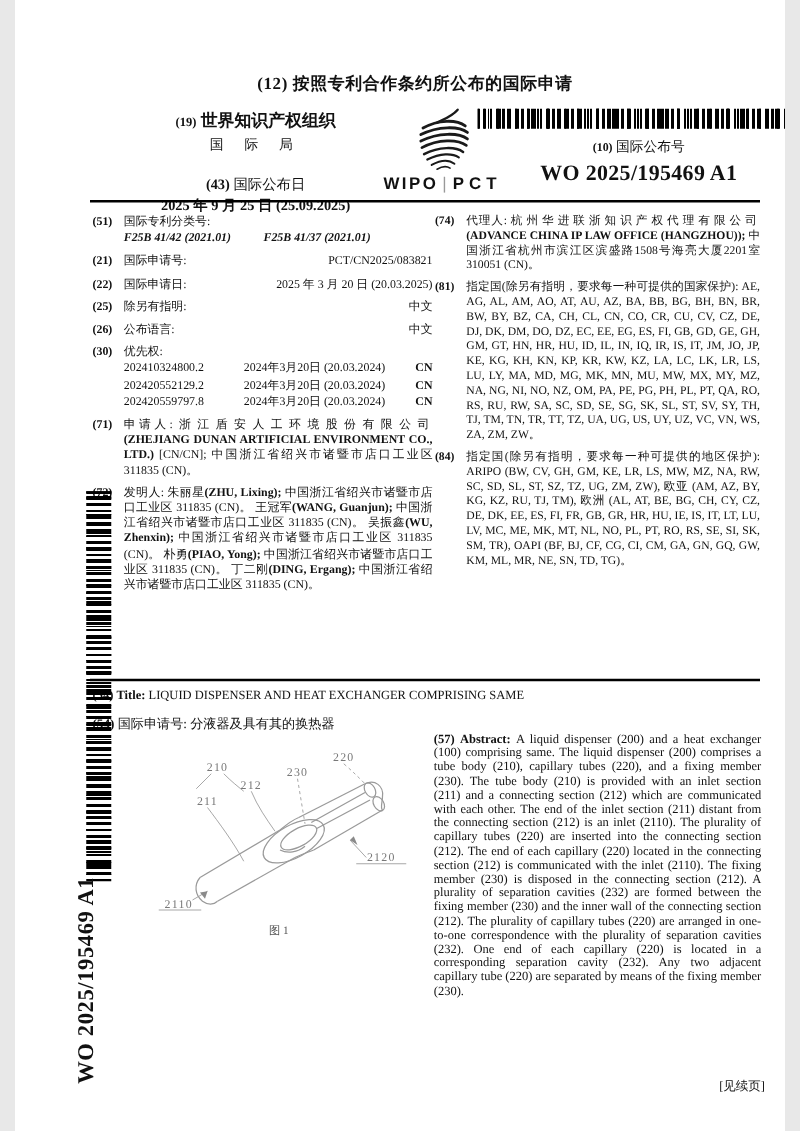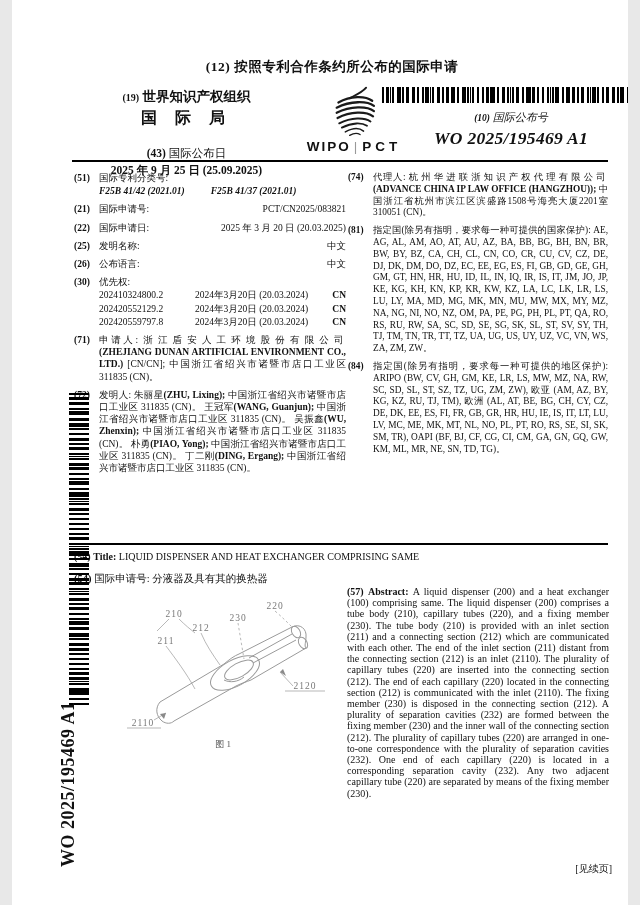--- a/index.html
+++ b/index.html
@@ -6,38 +6,38 @@
   .page{
     position:relative;width:616px;height:905px;background:#ffffff;
     font-family:"Liberation Serif","DejaVu Serif",serif;color:#111;
     overflow:hidden;margin:0 auto;
   }
   .b{font-weight:bold;}
   .bi{font-weight:bold;font-style:italic;}
   
   .line12{position:absolute;top:58px;left:0;width:640px;text-align:center;
     font-size:13.5px;font-weight:bold;letter-spacing:.5px;}
-  .hdr-left{position:absolute;top:88px;left:62px;width:225px;text-align:center;}
+  .hdr-left{position:absolute;top:88px;left:80px;width:225px;text-align:center;}
   .hdr-left .wipo-cn{font-size:13.5px;font-weight:bold;}
   .hdr-left .wipo-cn .fnum-sm{font-size:10px;}
-  .hdr-left .bureau{font-size:16px;letter-spacing:7px;margin-top:2px;font-weight:bold;}
+  .hdr-left .bureau{font-size:11px;letter-spacing:7px;margin-top:2px;}
   .hdr-left .pubdate-lbl{font-size:11.5px;margin-top:17px;}
   .hdr-left .pubdate{font-size:11.5px;font-weight:bold;margin-top:2px;}
   .logo{position:absolute;top:86px;left:277px;width:98px;text-align:center;margin-left:16px;}
   .logo .swirl{display:block;margin:0 auto;}
   .logo .logotype{font-family:"Liberation Sans","DejaVu Sans",sans-serif;
     font-size:13.5px;font-weight:bold;letter-spacing:2px;margin-top:1px;white-space:nowrap;}
   .logo .logotype .sep{font-weight:normal;color:#999;padding:0 3px;}
   .logo .logotype .pct{letter-spacing:4px;}
   .barcode-top{position:absolute;top:87px;left:370px;width:250px;height:16px;
     background:
       repeating-linear-gradient(90deg,#000 0 2px,rgba(0,0,0,0) 2px 5px),
       repeating-linear-gradient(90deg,#000 0 1px,rgba(0,0,0,0) 1px 8px),
       repeating-linear-gradient(90deg,rgba(0,0,0,0) 0 4px,#000 4px 6px,rgba(0,0,0,0) 6px 13px);}
-  .hdr-right{position:absolute;top:110px;left:380px;width:238px;text-align:center;font-style:italic;}
+  .hdr-right{position:absolute;top:110px;left:380px;width:238px;text-align:center;}
   .hdr-right .pubno-lbl{font-size:11px;}
   .hdr-right .pubno-lbl .fnum-sm{font-size:9.5px;font-weight:bold;}
   .hdr-right .pubno{font-size:17.5px;font-weight:bold;margin-top:3px;letter-spacing:.3px;}
   .rule1{position:absolute;top:160px;left:60px;width:536px;height:2px;background:#000;}
   .rule2{position:absolute;top:543px;left:60px;width:536px;height:2px;background:#000;}
   
   .col{position:absolute;font-size:9.5px;line-height:12.2px;text-align:justify;}
   .col-left{top:172px;left:62px;width:272px;}
   .col-right{top:172px;left:336px;width:260px;font-size:9.3px;line-height:11.8px;}
   .field{position:relative;padding-left:25px;margin:0 0 6px 0;}
@@ -138,21 +138,21 @@
       <span class="fnum">(22)</span>
       <span class="kv">
           <span class="k">国际申请日:</span>
           <span class="v">2025 年 3 月 20 日 (20.03.2025)</span>
         </span>
     </p>
 
     <p class="field">
       <span class="fnum">(25)</span>
       <span class="kv">
-          <span class="k">发明名称:</span>
+          <span class="k">除另有指明:</span>
           <span class="v">中文</span>
         </span>
     </p>
 
     <p class="field">
       <span class="fnum">(26)</span>
       <span class="kv">
           <span class="k">公布语言:</span>
           <span class="v">中文</span>
         </span>

